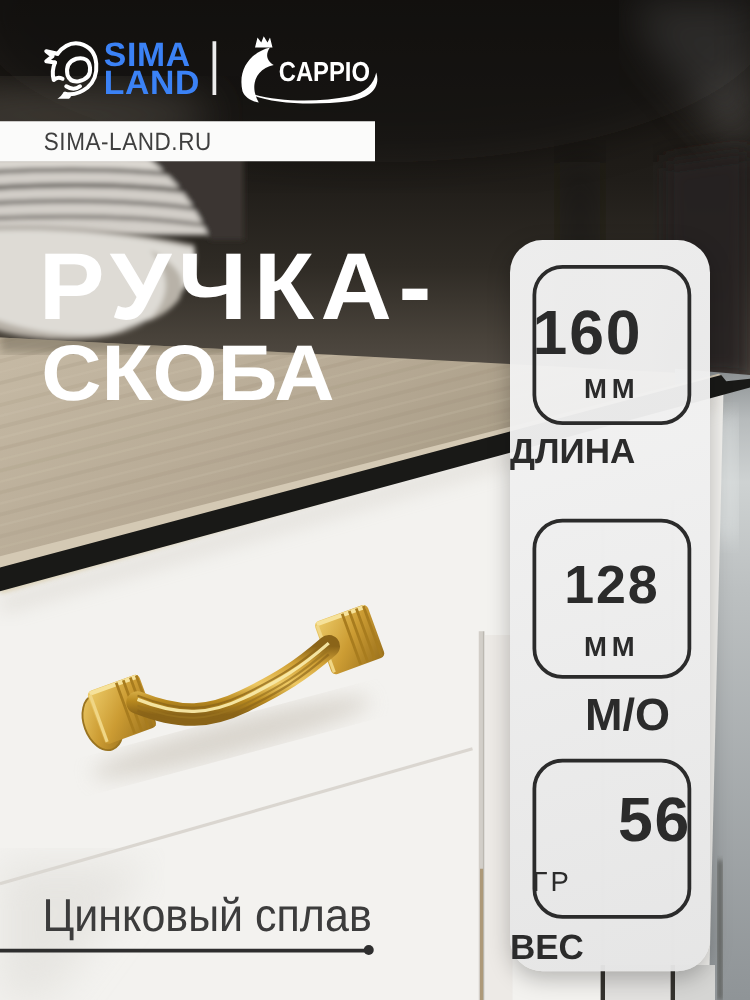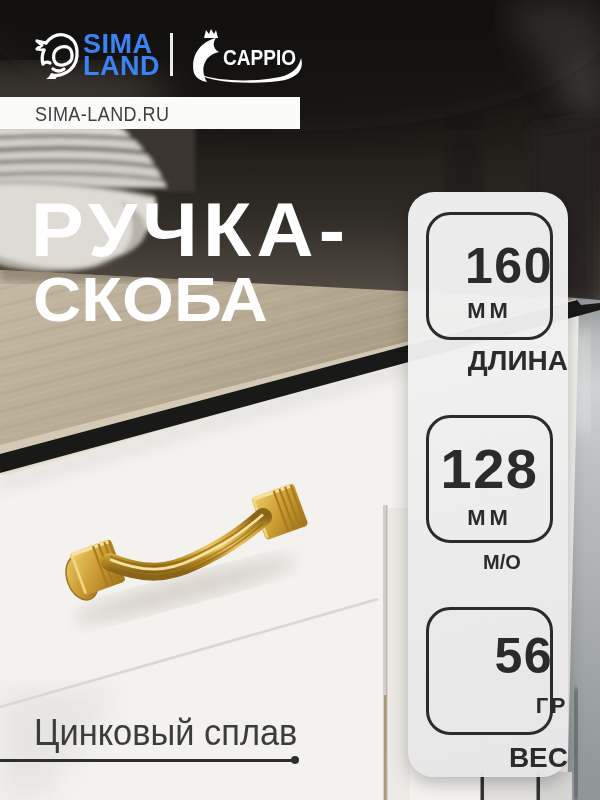--- a/index.html
+++ b/index.html
@@ -204,39 +204,39 @@
 <div class="abs" style="left:35px;top:103px;color:#3f3f3f;font-size:20px;letter-spacing:0.5px;transform:scaleX(0.9);transform-origin:left top;">SIMA-LAND.RU</div>
 
 <div class="abs" style="left:31px;top:194px;color:#fff;font-weight:bold;font-size:76px;letter-spacing:5px;line-height:72px;transform:scaleX(1.04);transform-origin:left top;">РУЧКА-</div>
 
 <div class="abs" style="left:33px;top:263px;color:#fff;font-weight:bold;font-size:63px;letter-spacing:0px;line-height:72px;transform:scaleX(1.06);transform-origin:left top;">СКОБА</div>
 
 <div class="abs" style="left:408px;top:192px;width:160px;height:585px;border-radius:26px;background:linear-gradient(165deg, rgba(245,245,245,0.96), rgba(229,229,229,0.96));box-shadow:0 6px 18px rgba(0,0,0,0.25);"></div>
 
 <div class="abs" style="left:426px;top:212px;width:121px;height:122px;border:3px solid #2b2b2b;border-radius:24px;"></div>
 
-<div class="abs" style="left:426px;top:242px;width:127px;text-align:right;color:#2b2b2b;font-weight:bold;font-size:50px;line-height:49px;letter-spacing:1.5px;">160</div>
+<div class="abs" style="left:426px;top:242px;width:127px;text-align:left;color:#2b2b2b;font-weight:bold;font-size:50px;line-height:49px;letter-spacing:1.5px;">160</div>
 
 <div class="abs" style="left:426px;top:300px;width:127px;text-align:center;color:#2b2b2b;font-weight:bold;font-size:22px;line-height:21px;letter-spacing:4px;">ММ</div>
 
-<div class="abs" style="left:408px;top:345px;width:160px;text-align:right;color:#2b2b2b;font-weight:bold;font-size:28px;letter-spacing:0px;">ДЛИНА</div>
+<div class="abs" style="left:408px;top:345px;width:160px;text-align:left;color:#2b2b2b;font-weight:bold;font-size:28px;letter-spacing:0px;">ДЛИНА</div>
 
 <div class="abs" style="left:426px;top:415px;width:121px;height:122px;border:3px solid #2b2b2b;border-radius:24px;"></div>
 
-<div class="abs" style="left:426px;top:444px;width:127px;text-align:center;color:#2b2b2b;font-weight:bold;font-size:56px;line-height:49px;letter-spacing:1.5px;">128</div>
+<div class="abs" style="left:426px;top:444px;width:127px;text-align:center;color:#2b2b2b;font-weight:bold;font-size:43px;line-height:49px;letter-spacing:1.5px;">128</div>
 
 <div class="abs" style="left:426px;top:507px;width:127px;text-align:center;color:#2b2b2b;font-weight:bold;font-size:22px;line-height:21px;letter-spacing:4px;">ММ</div>
 
-<div class="abs" style="left:408px;top:551px;width:188px;text-align:center;color:#2b2b2b;font-weight:bold;font-size:20px;letter-spacing:0px;">М/О</div>
+<div class="abs" style="left:408px;top:551px;width:188px;text-align:center;color:#2b2b2b;font-weight:bold;font-size:36px;letter-spacing:0px;">М/О</div>
 
 <div class="abs" style="left:426px;top:607px;width:121px;height:122px;border:3px solid #2b2b2b;border-radius:24px;"></div>
 
 <div class="abs" style="left:426px;top:632px;width:127px;text-align:right;color:#2b2b2b;font-weight:bold;font-size:50px;line-height:49px;letter-spacing:1.5px;">56</div>
 
-<div class="abs" style="left:426px;top:695px;width:142px;text-align:right;color:#2b2b2b;font-weight:bold;font-size:22px;line-height:21px;letter-spacing:2.5px;">ГР</div>
-
-<div class="abs" style="left:408px;top:742px;width:160px;text-align:right;color:#2b2b2b;font-weight:bold;font-size:28px;letter-spacing:0px;">ВЕС</div>
+<div class="abs" style="left:426px;top:695px;width:142px;text-align:left;color:#2b2b2b;font-weight:normal;font-size:22px;line-height:21px;letter-spacing:2.5px;">ГР</div>
+
+<div class="abs" style="left:408px;top:742px;width:160px;text-align:left;color:#2b2b2b;font-weight:bold;font-size:28px;letter-spacing:0px;">ВЕС</div>
 
 <div class="abs" style="left:34px;top:712px;color:#3c3c3c;font-size:37px;letter-spacing:0px;transform:scaleX(0.93);transform-origin:left top;">Цинковый сплав</div>
 
 <div class="abs" style="left:0;top:759px;width:294px;height:2.5px;background:#2e2e2e;"></div>
 
 <div class="abs" style="left:291px;top:756px;width:8px;height:8px;border-radius:50%;background:#2e2e2e;"></div>
 
 </body></html>

